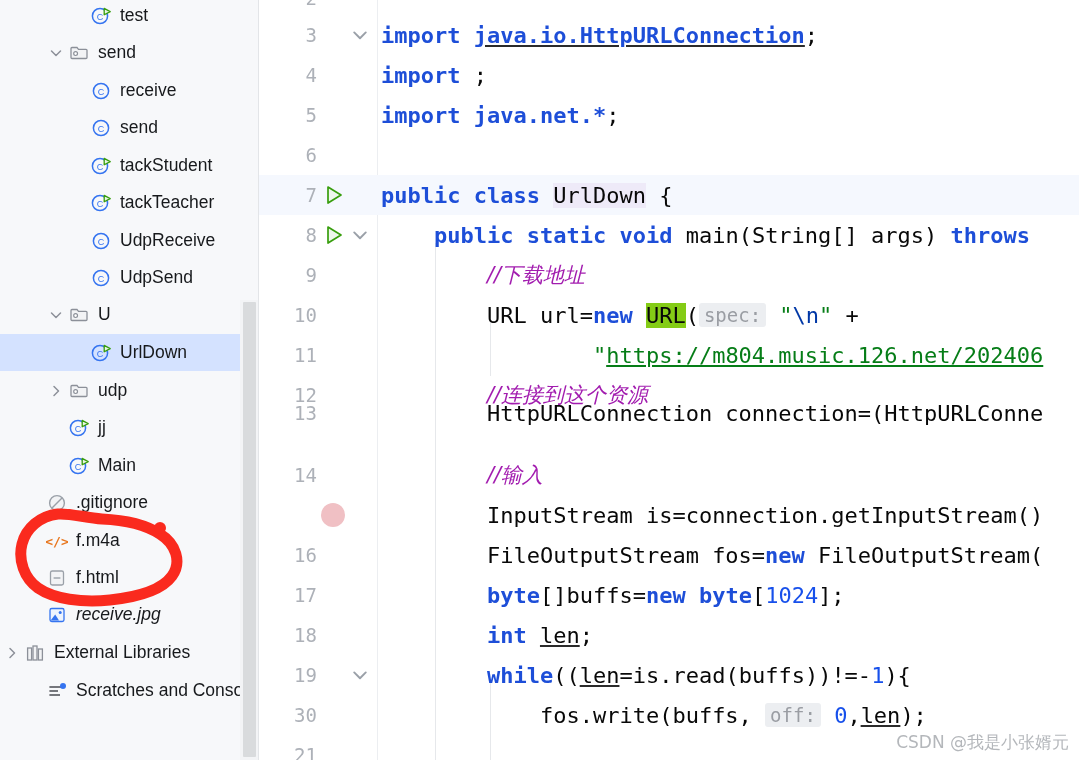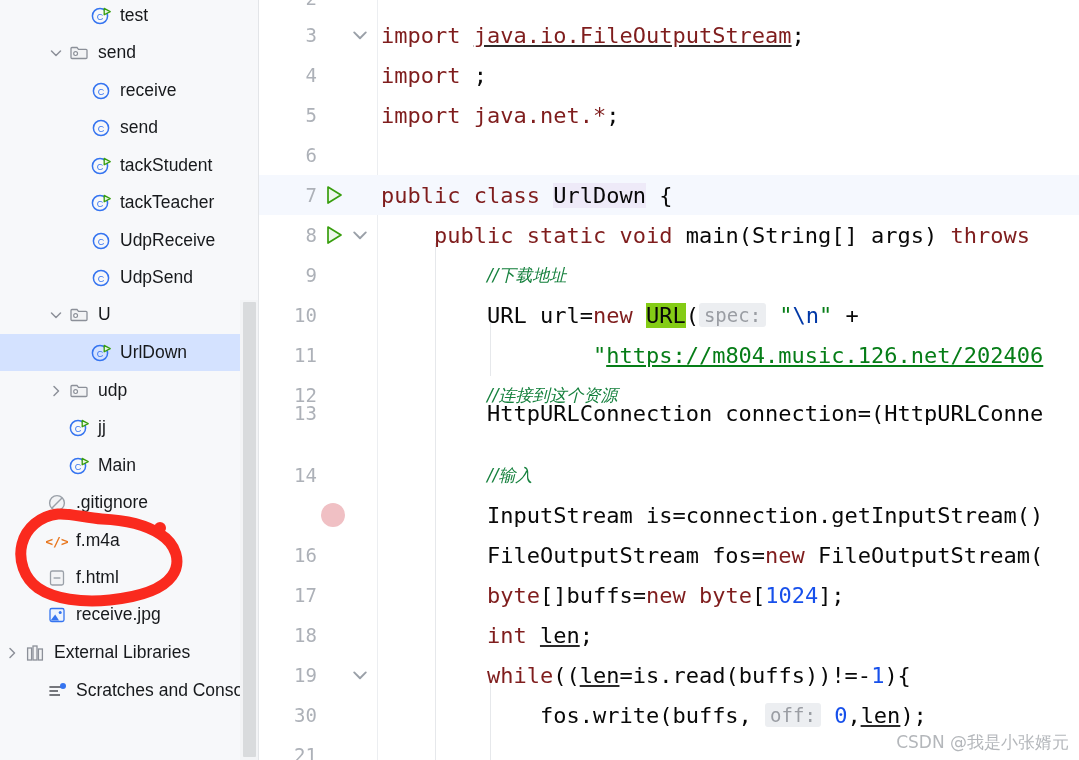--- a/index.html
+++ b/index.html
@@ -82,26 +82,26 @@
     display:flex;align-items:center;
     font-size:22px;white-space:pre;letter-spacing:0px;
     font-family:"DejaVu Sans Mono","Liberation Mono",monospace;
   }
   #gutter-sep{
     position:absolute;left:118px;top:0;width:1px;height:760px;background:#eceef1;
   }
   .indent-guide{position:absolute;width:1px;background:#e6e8eb;}
 
   
-  .kw{color:#7f1d1d;}
+  .kw{color:#1d4ed8;font-weight:bold;}
   .pl{color:#080808;}
   .str{color:#067d17;}
   .esc{color:#0037a6;}
   .num{color:#1750eb;}
-  .cm{color:#15803d;font-style:italic;font-family:"DejaVu Sans","Liberation Sans",sans-serif;font-size:17px;}
+  .cm{color:#a21caf;font-style:italic;font-family:"DejaVu Sans","Liberation Sans",sans-serif;font-size:21px;}
   .hint{
     color:#9a9da3;background:#eceef1;border-radius:3px;
     padding:1px 5px;font-size:19px;
   }
   .clsmark{background:#eeeaf8;}
   .urlmark{background:#84cc16;}
   .uline{text-decoration:underline;text-decoration-color:#067d17;}
   .uline-b{text-decoration:underline;text-decoration-color:#2b2b2b;}
 
   
@@ -305,21 +305,21 @@
           <div class="spacer" style="width: 24px;"></div>
           <div class="chev"></div>
           <div class="ticon">
             <svg width="22" height="22" viewBox="0 0 22 22">
               <rect x="4.5" y="4" width="13" height="14" rx="1.8" fill="#f2f3f5" stroke="#9aa0a8" stroke-width="1.3"></rect>
               <line x1="7.6" y1="11" x2="14.4" y2="11" stroke="#9aa0a8" stroke-width="1.4"></line>
             </svg>
           </div>
           <span class="tlabel">f.html</span>
         </div>
-        <div class="tree-row" style="top: 596px;">
+        <div class="tree-row" style="top: 596px; font-style: italic;">
           <div class="spacer" style="width: 24px;"></div>
           <div class="chev"></div>
           <div class="ticon">
             <svg width="22" height="22" viewBox="0 0 22 22">
               <rect x="4" y="4.5" width="14" height="13" rx="1.8" fill="#eef4fe" stroke="#3574f0" stroke-width="1.3"></rect>
               <circle cx="14.2" cy="8.6" r="1.5" fill="#3574f0"></circle>
               <path d="M4.6 16.6 L9.2 10.4 L13 16.6 Z" fill="#3574f0"></path>
             </svg>
           </div>
           <span class="tlabel">receive.jpg</span>
@@ -375,21 +375,21 @@
     <div id="code-lines">
         <div class="line" style="top: -22px;">
           <div class="lnum">2</div>
           <div class="code"></div>
         </div>
         <div class="line" style="top: 15px;">
           <div class="lnum">3</div>
           <div class="gutter-fold"><svg width="18" height="18" viewBox="0 0 14 14">
               <path d="M2.5 5 L7 9.5 L11.5 5" fill="none" stroke="currentColor" stroke-width="1.5" stroke-linecap="round" stroke-linejoin="round"></path>
             </svg></div>
-          <div class="code"><span class="kw">import </span><span class="kw uline-b">java.io.FileOutputStream</span><span class="pl">;</span></div>
+          <div class="code"><span class="kw">import </span><span class="kw uline-b">java.io.HttpURLConnection</span><span class="pl">;</span></div>
         </div>
         <div class="line" style="top: 55px;">
           <div class="lnum">4</div>
           <div class="code"><span class="kw">import </span><span class="pl">;</span></div>
         </div>
         <div class="line" style="top: 95px;">
           <div class="lnum">5</div>
           <div class="code"><span class="kw">import </span><span class="kw">java.net.*</span><span class="pl">;</span></div>
         </div>
         <div class="line" style="top: 135px;">

